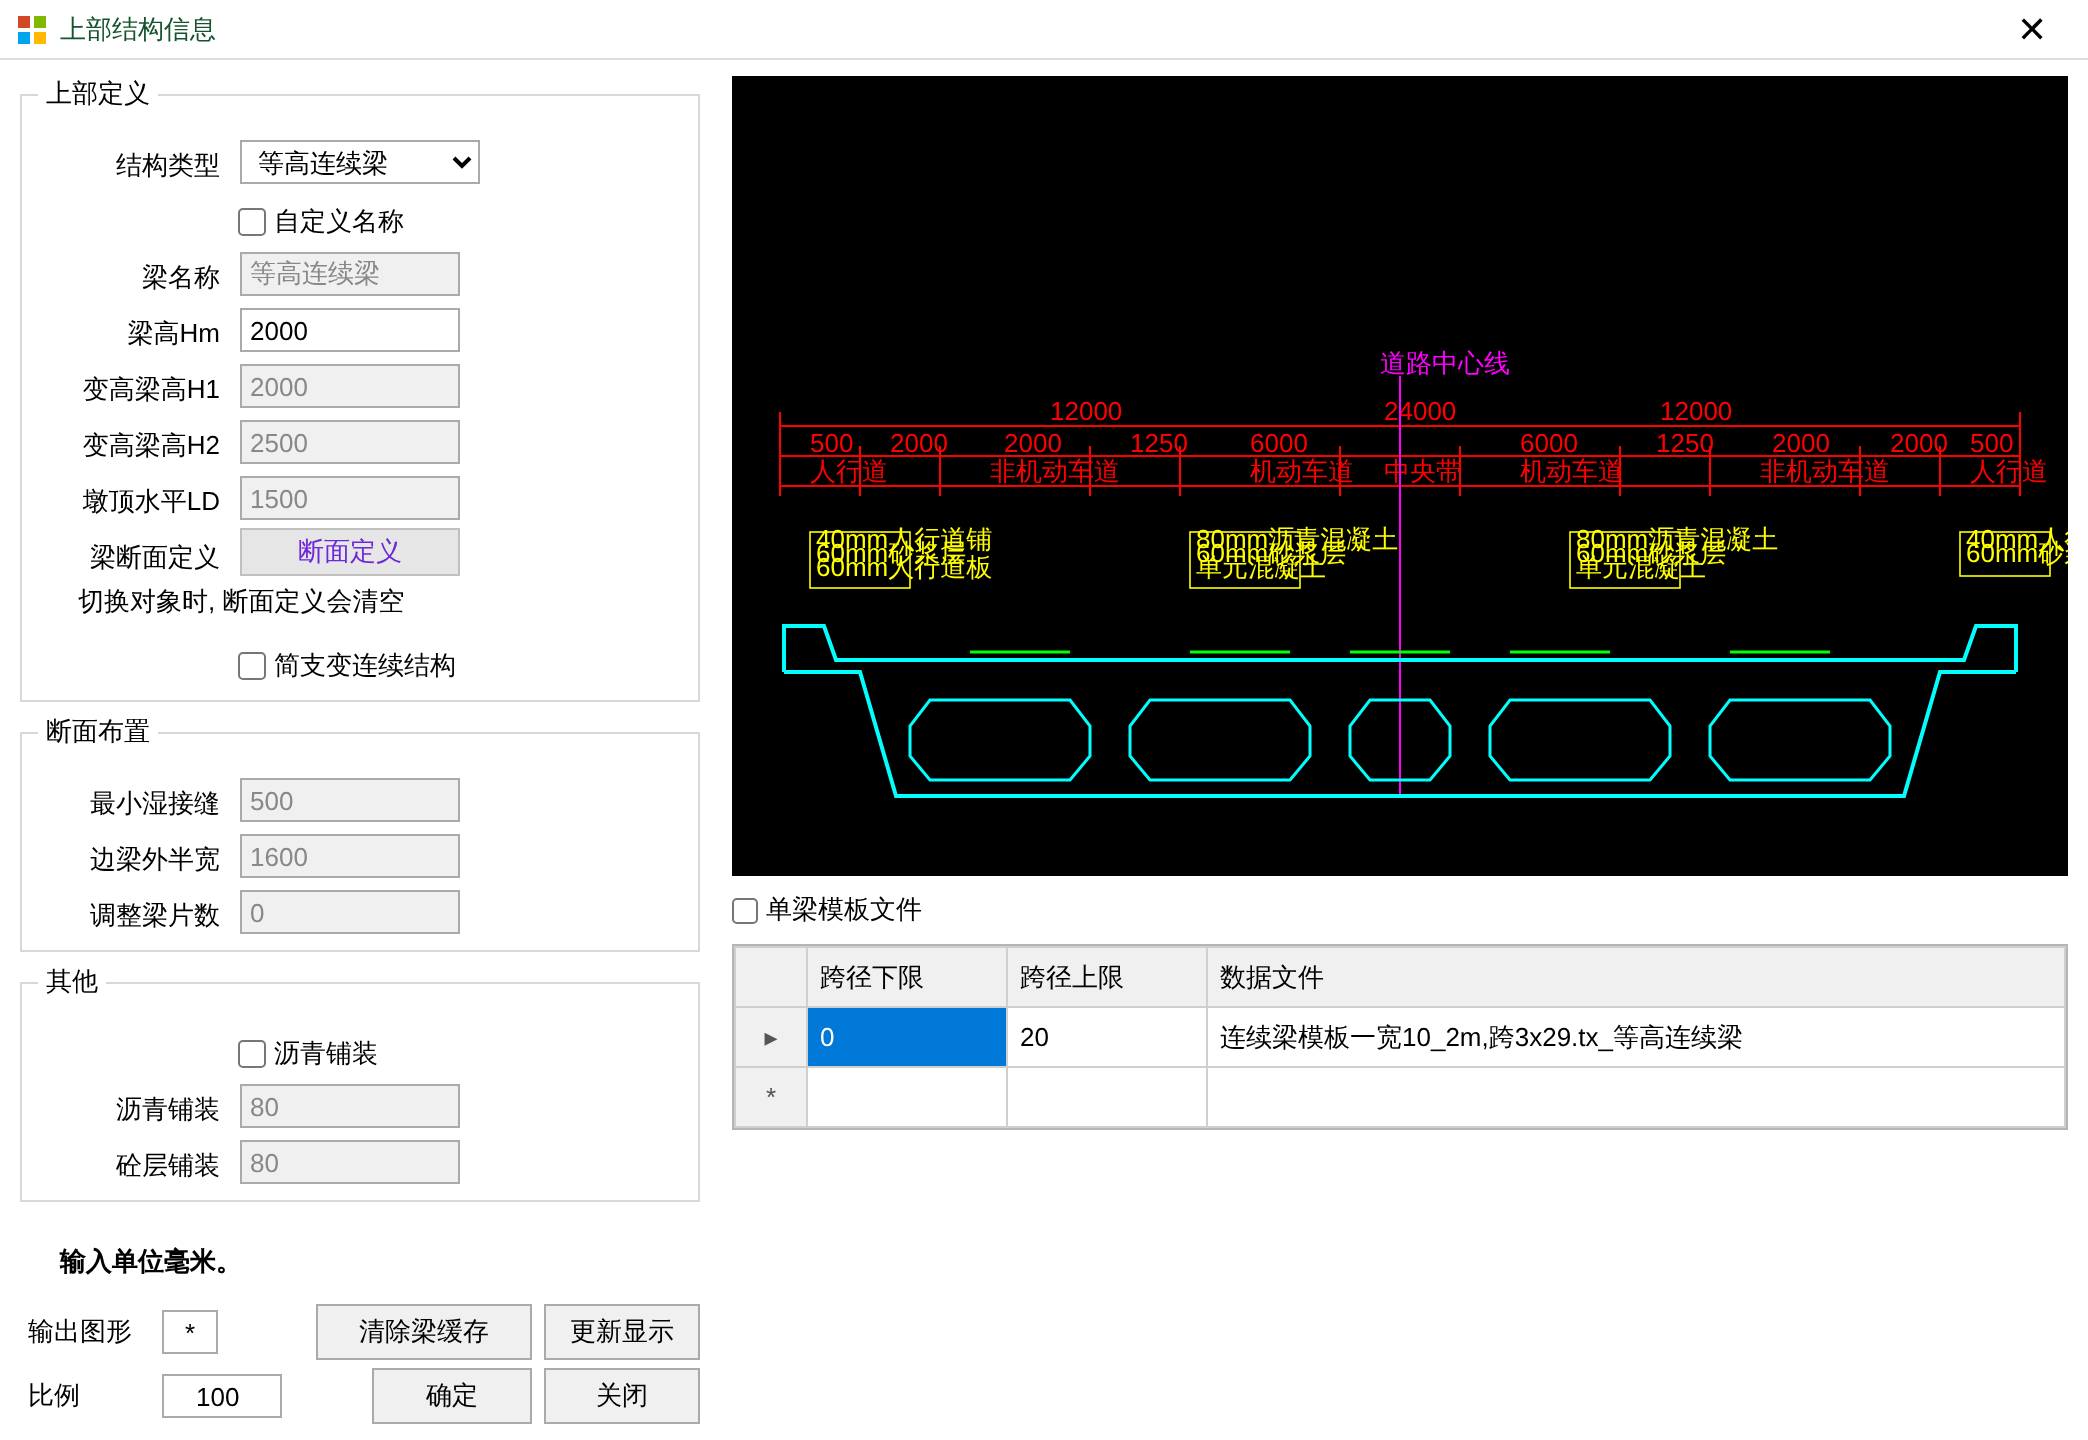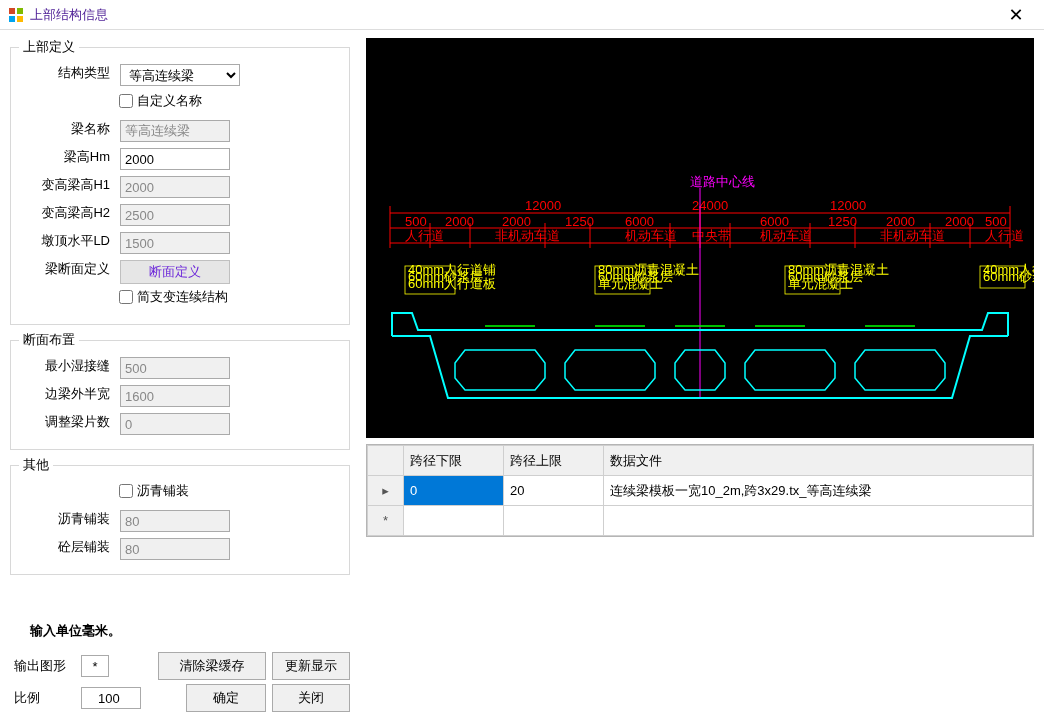--- a/index.html
+++ b/index.html
@@ -1,31 +1,31 @@
 <!DOCTYPE html>
 <html><head>
 <meta charset="utf-8">
 <style>
 * { box-sizing: border-box; margin: 0; padding: 0; font-family: "Microsoft YaHei", "SimSun", sans-serif; font-size: 13px; }
 body { background: #fff; width: 1044px; height: 720px; overflow: hidden; }
 
 .titlebar { height: 30px; display: flex; align-items: center; padding: 0 8px; border-bottom: 1px solid #ddd; }
 .titlebar .icon-box { width: 16px; height: 16px; margin-right: 6px; display:inline-block; }
-.titlebar .title { flex: 1; color: #4c1d95; }
+.titlebar .title { flex: 1; color: #14532d; }
 .titlebar .close { width: 40px; text-align: center; font-size: 18px; line-height: 18px; }
 
 .content { display: flex; height: 690px; }
 
 
 .left { width: 360px; padding: 8px 10px 6px 10px; display: flex; flex-direction: column; gap: 6px; }
 
 fieldset.grp { border: 1px solid #d8d8d8; padding: 8px 8px 8px 8px; }
 fieldset.grp > legend { padding: 0 4px; color: #000; }
 
-.row { display: flex; align-items: flex-start; height: 28px; gap: 6px; }
+.row { display: flex; align-items: flex-end; height: 28px; gap: 6px; }
 .row .lbl { width: 95px; text-align: right; padding-right: 4px; }
 .row select, .row input[type=text] { height: 22px; border: 1px solid #aaa; padding: 0 4px; background: #fff; }
 .row input[disabled] { background: #f0f0f0; color: #888; }
 .row select { width: 120px; }
 .row input[type=text] { width: 110px; }
 .row button.inline-btn { height: 24px; width: 110px; background: #e6e6e6; border: 1px solid #c0c0c0; color: #6d28d9; }
 .row .chk { margin-left: 100px; display: flex; align-items: center; gap: 4px; }
 .chk input[type=checkbox] { width: 14px; height: 14px; }
 
 .note { padding-left: 20px; height: 26px; display: flex; align-items: center; }
@@ -121,20 +121,21 @@
       <div class="row">
         <span class="lbl">墩顶水平LD</span>
         <input type="text" disabled="" value="1500" style="">
       </div>
 
       <div class="row">
         <span class="lbl">梁断面定义</span>
         <button class="inline-btn" disabled="">断面定义</button>
       </div>
 
+      <div class="note">切换对象时, 断面定义会清空</div>
 
       <div class="row">
           <label class="chk">
         <input type="checkbox" style="">
         <span>简支变连续结构</span>
       </label>
         </div>
     </fieldset>
 
     <fieldset class="grp">
@@ -279,20 +280,24 @@
         <g stroke="#00ffff" stroke-width="1.5" fill="none">
           <path d="M 95 312 L 165 312 L 175 325 L 175 340 L 165 352 L 95 352 L 85 340 L 85 325 Z"></path>
           <path d="M 205 312 L 275 312 L 285 325 L 285 340 L 275 352 L 205 352 L 195 340 L 195 325 Z"></path>
           <path d="M 315 312 L 345 312 L 355 325 L 355 340 L 345 352 L 315 352 L 305 340 L 305 325 Z"></path>
           <path d="M 385 312 L 455 312 L 465 325 L 465 340 L 455 352 L 385 352 L 375 340 L 375 325 Z"></path>
           <path d="M 495 312 L 565 312 L 575 325 L 575 340 L 565 352 L 495 352 L 485 340 L 485 325 Z"></path>
         </g>
       </svg>
     </div>
 
+    <div class="chk-line">
+      <input type="checkbox" style="">
+      <span>单梁模板文件</span>
+    </div>
 
     <div class="grid">
       <table>
         <tbody>
             <tr>
           <th class="row-head"></th>
           <th style="width:100px">跨径下限</th>
           <th style="width:100px">跨径上限</th>
           <th>数据文件</th>
         </tr>

